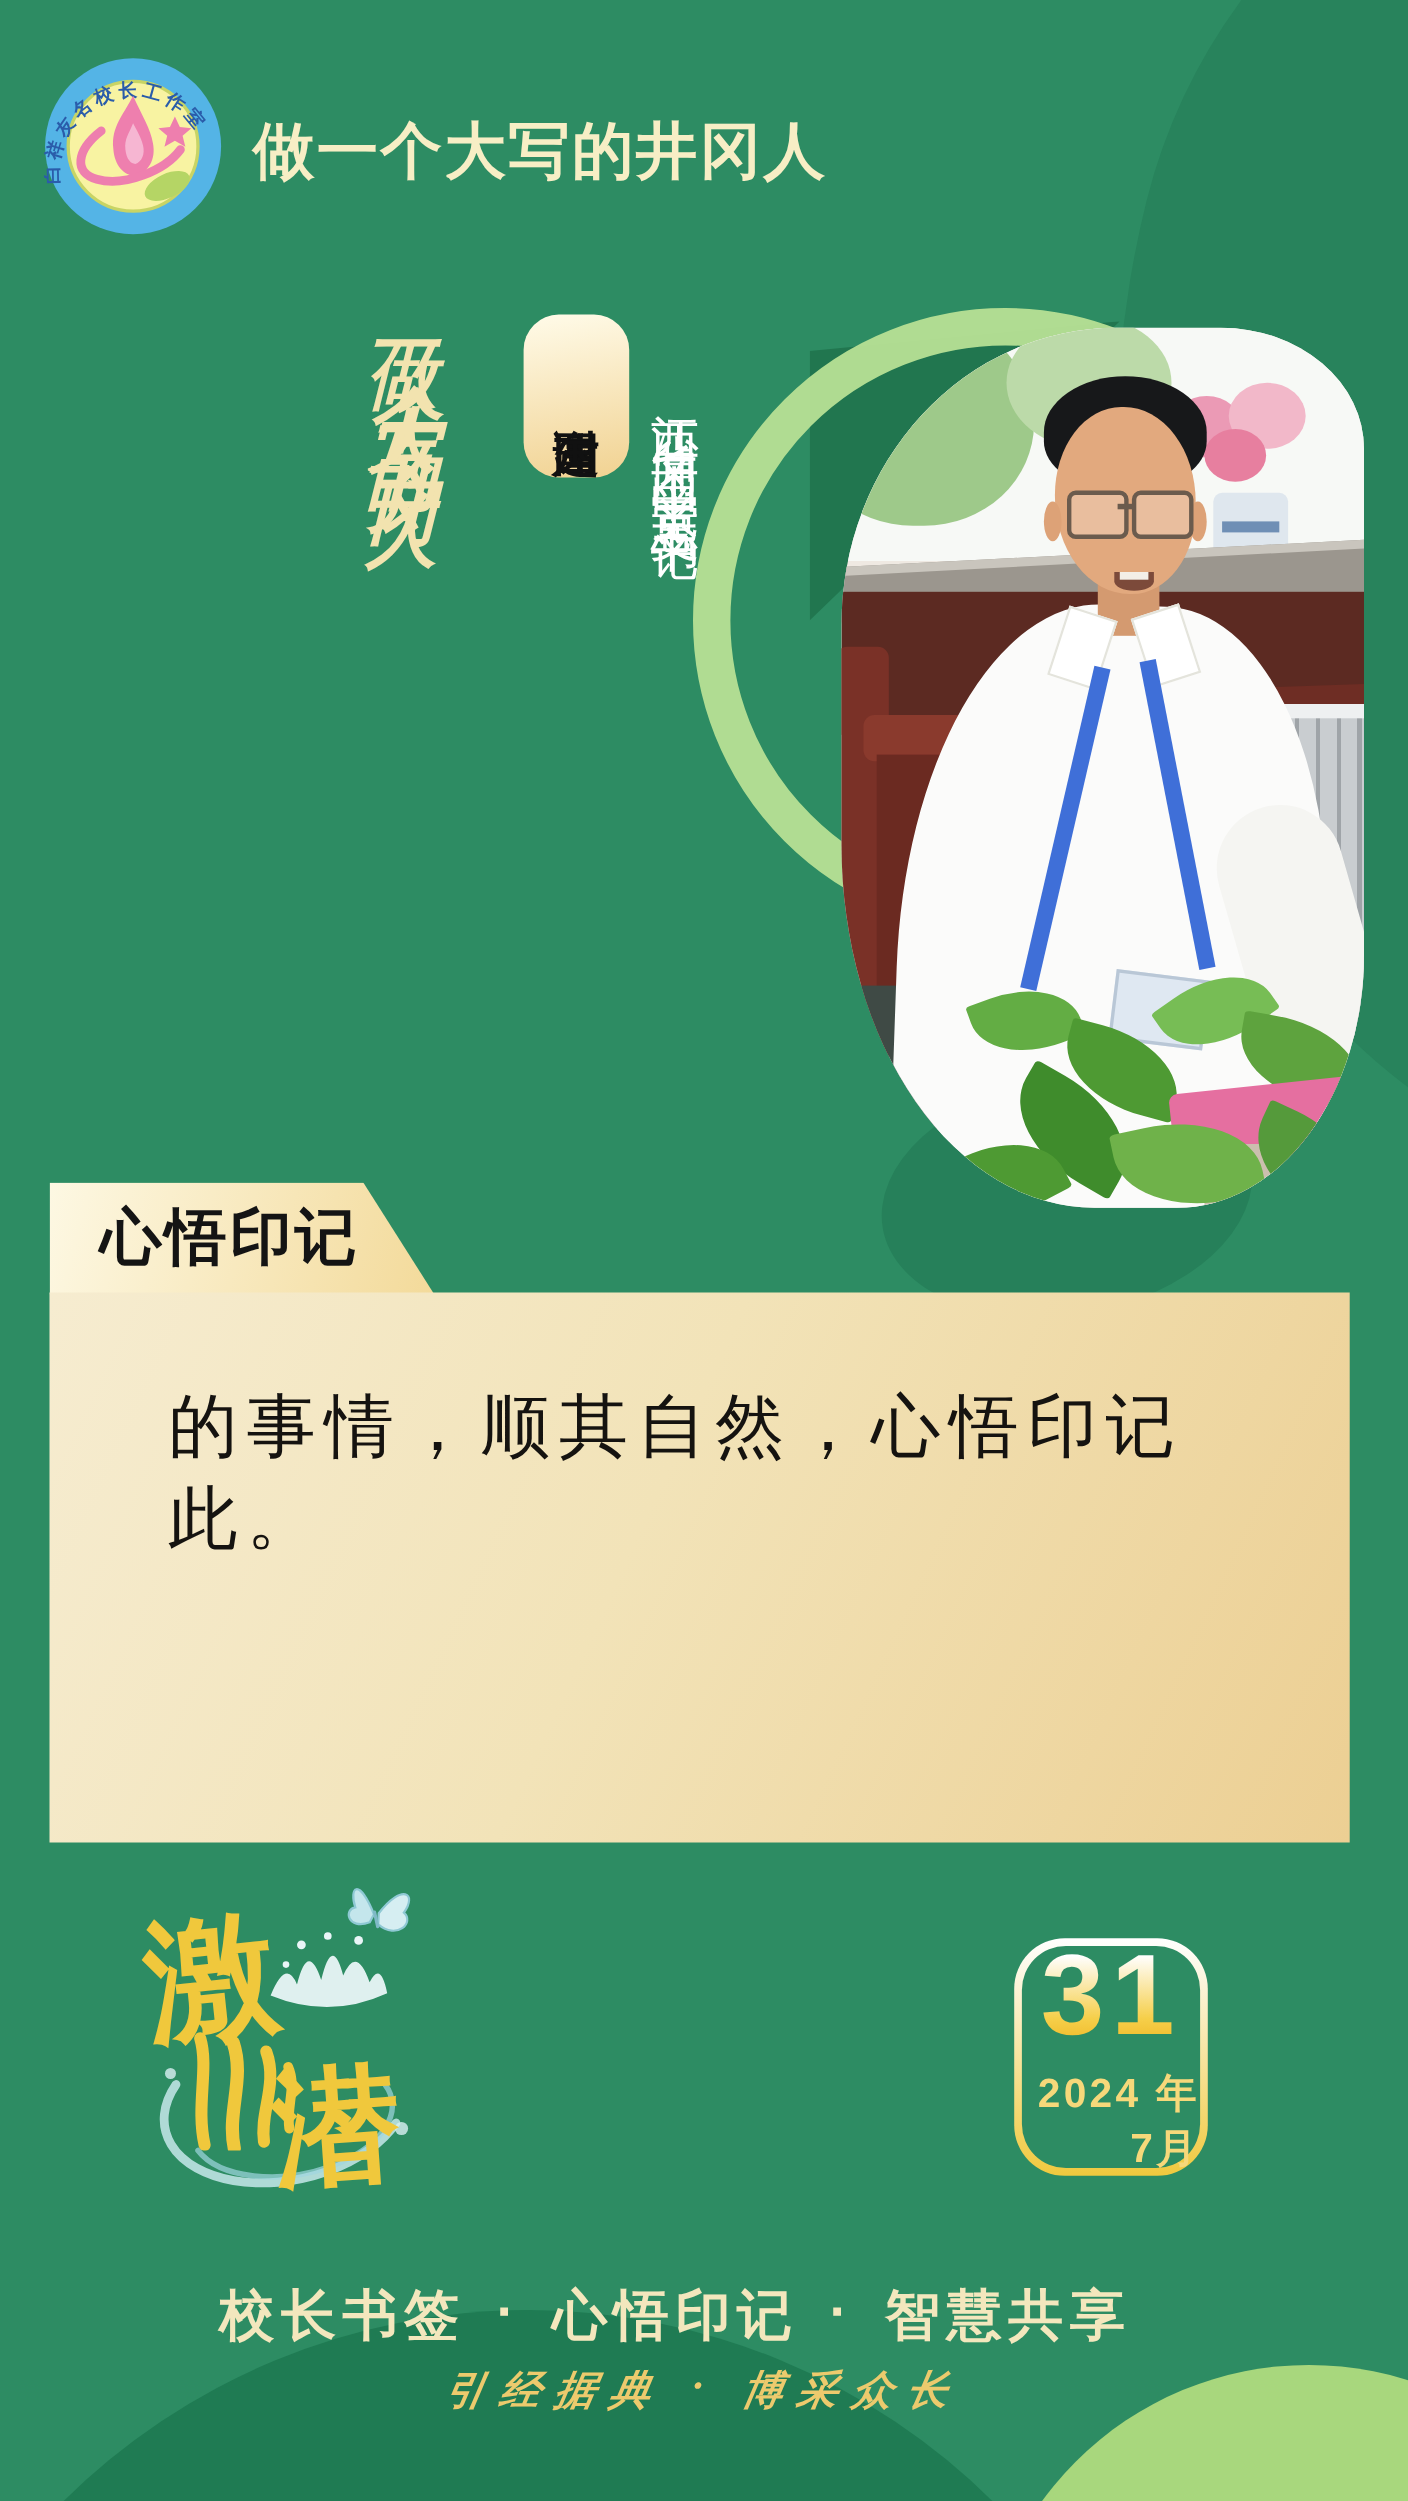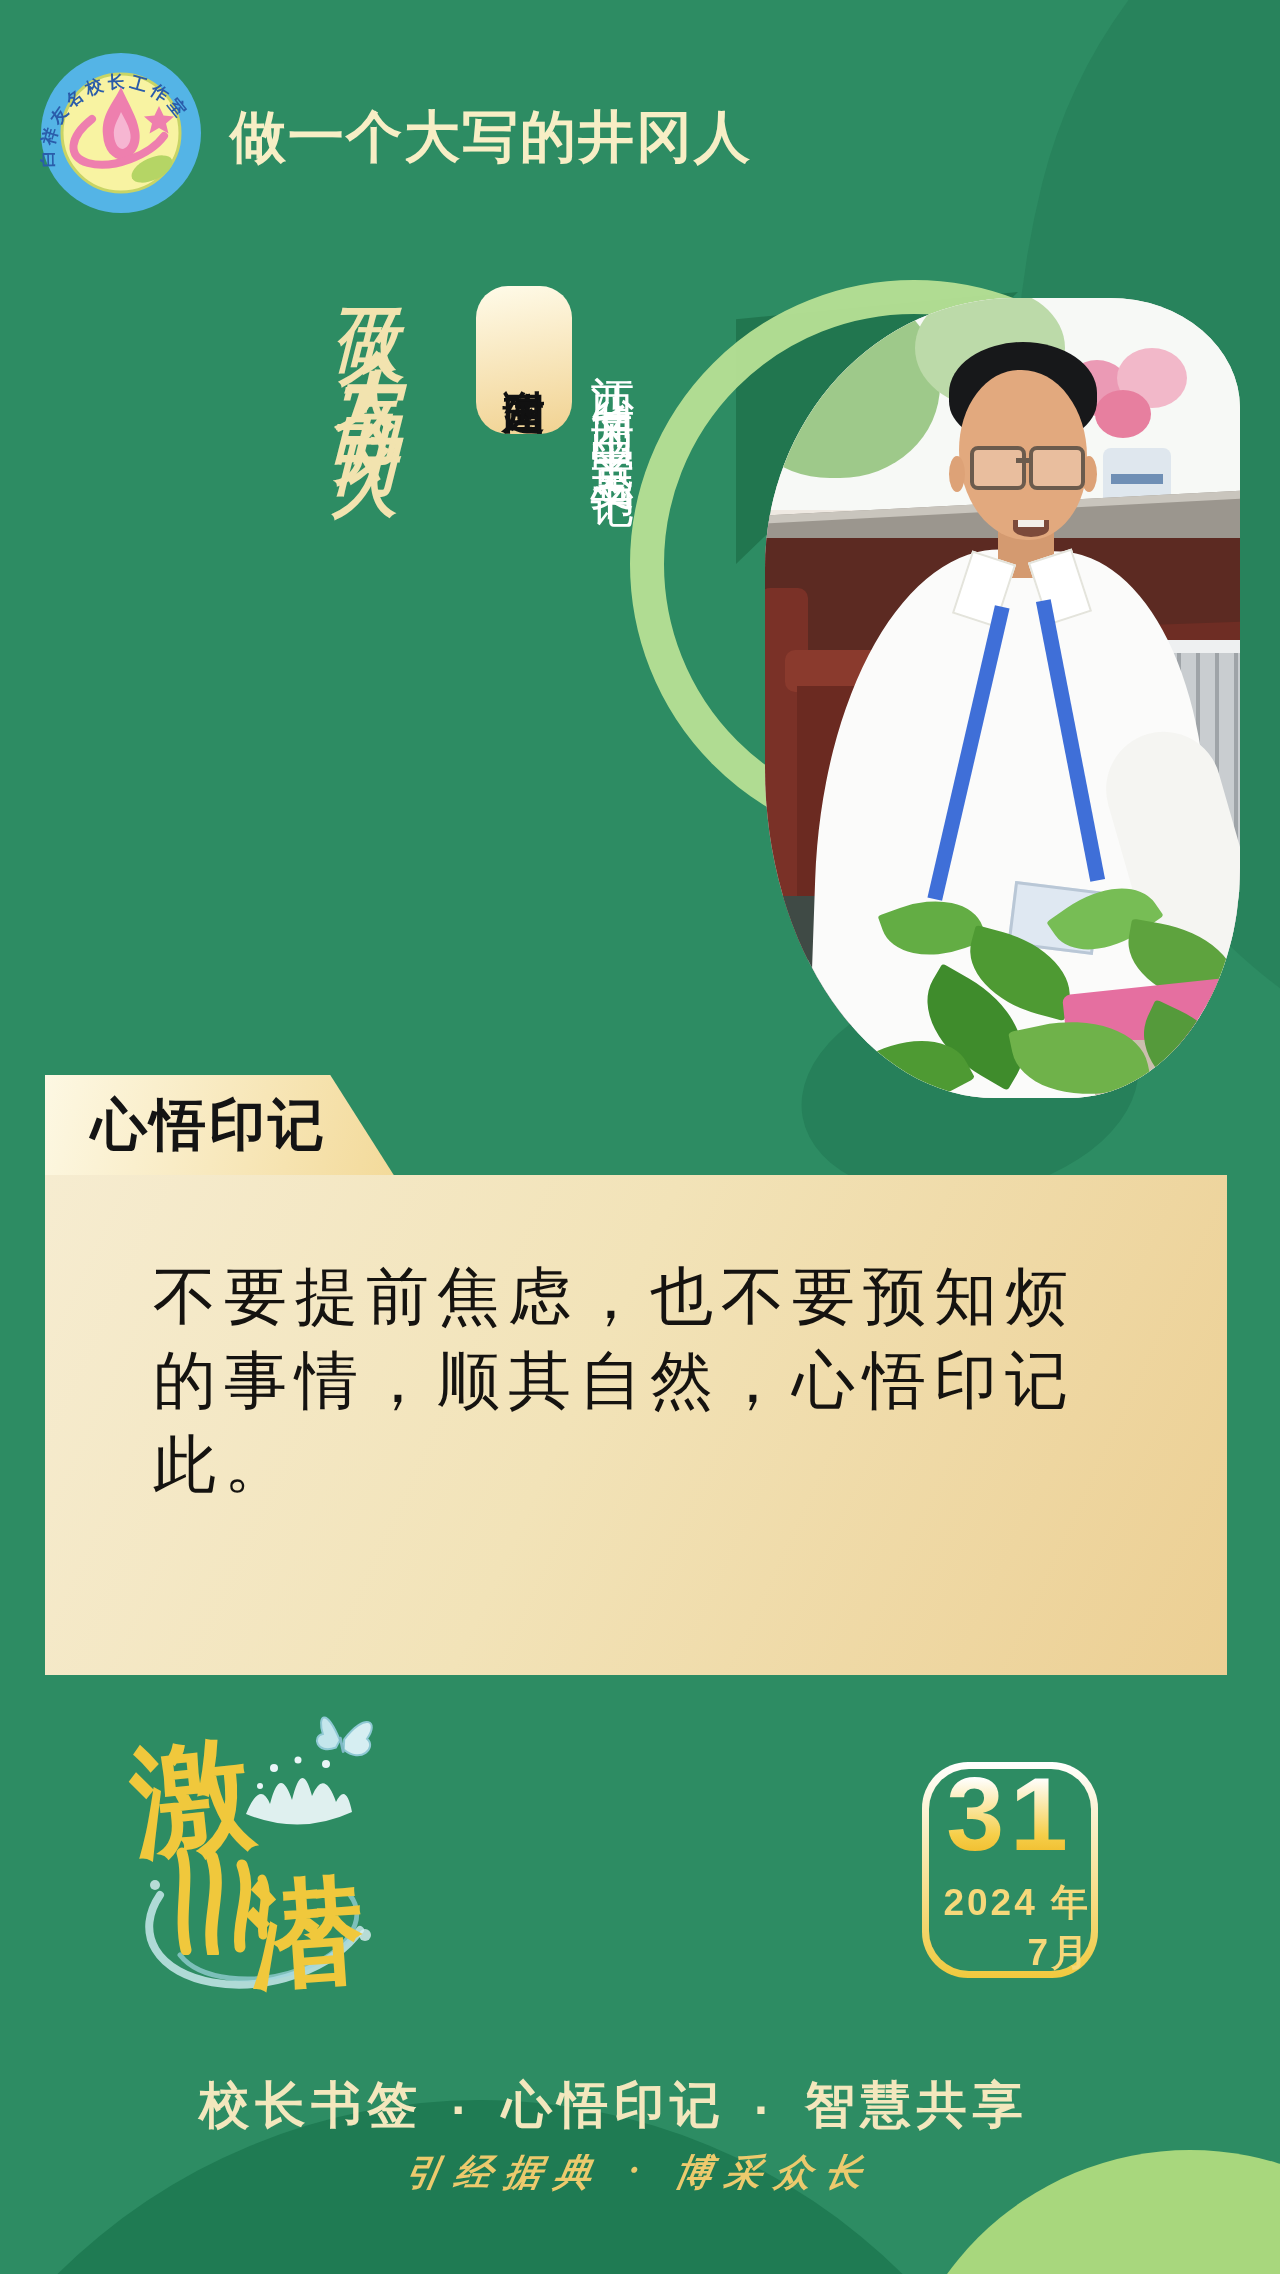--- a/index.html
+++ b/index.html
@@ -98,21 +98,21 @@
        background:linear-gradient(180deg,#ffffff,#f0c93e);}
   .cal-in{width:100%;height:100%;border-radius:40px;background:#2d8c63;display:flex;flex-direction:column;
           align-items:center;justify-content:center;}
   .day{font-size:104px;font-weight:bold;letter-spacing:6px;line-height:1;
        background:linear-gradient(180deg,#ffffff 15%,#f6cf4a 70%,#edb31e);
        -webkit-background-clip:text;background-clip:text;color:transparent;}
   .month{margin-top:12px;font-size:37px;font-weight:bold;color:#f6d87a;letter-spacing:3px;text-align:right;}
 
   
   .f1{left:0;top:2072px;width:1228px;display:flex;justify-content:center;gap:28px;
-      font-size:50px;font-weight:bold;color:#f3e7bd;letter-spacing:6px;align-items:flex-end;}
+      font-size:50px;font-weight:bold;color:#f3e7bd;letter-spacing:6px;}
   .f2{left:0;top:2148px;width:1280px;display:flex;justify-content:center;gap:24px;
       font-family:"Liberation Serif",serif;font-size:37px;font-weight:bold;color:#ecca6d;
       letter-spacing:13px;transform:skewX(-10deg);font-style:italic;}
 </style>
 </head>
 <body>
 
 <div id="poster">
 
   <div class="abs blob-topright"></div>
@@ -189,21 +189,20 @@
     <div class="leaf" style="left:250px;top:720px;width:130px;height:80px;transform:rotate(-12deg);background:#6fb24a;"></div>
     <div class="leaf" style="left:370px;top:720px;width:105px;height:75px;transform:rotate(25deg);background:#559a3b;"></div>
     <div class="leaf" style="left:90px;top:740px;width:110px;height:70px;transform:rotate(-28deg);background:#4e9a33;"></div>
   </div>
 
   <div class="abs banner">
     <span>心悟印记</span>
   </div>
   <div class="abs card">
     <div class="quote">
-      <div>不要提前焦虑，也不要预知烦</div>
       <div>的事情，顺其自然，心悟印记</div>
       <div>此。</div>
     </div>
   </div>
 
   <div class="abs" style="left:135px;top:1825px;">
     <svg width="240" height="175" viewBox="0 0 240 175">
       <path d="M 25 70 A 100 62 -12 1 0 225 105" stroke="#cfeef2" stroke-width="8" fill="none" opacity="0.8" stroke-linecap="round"></path>
       <path d="M 45 130 A 85 48 -10 0 0 215 70" stroke="#9fd6df" stroke-width="5" fill="none" opacity="0.7" stroke-linecap="round"></path>
       <circle cx="20" cy="60" r="5" fill="#d9f0f3" opacity="0.8"></circle>

